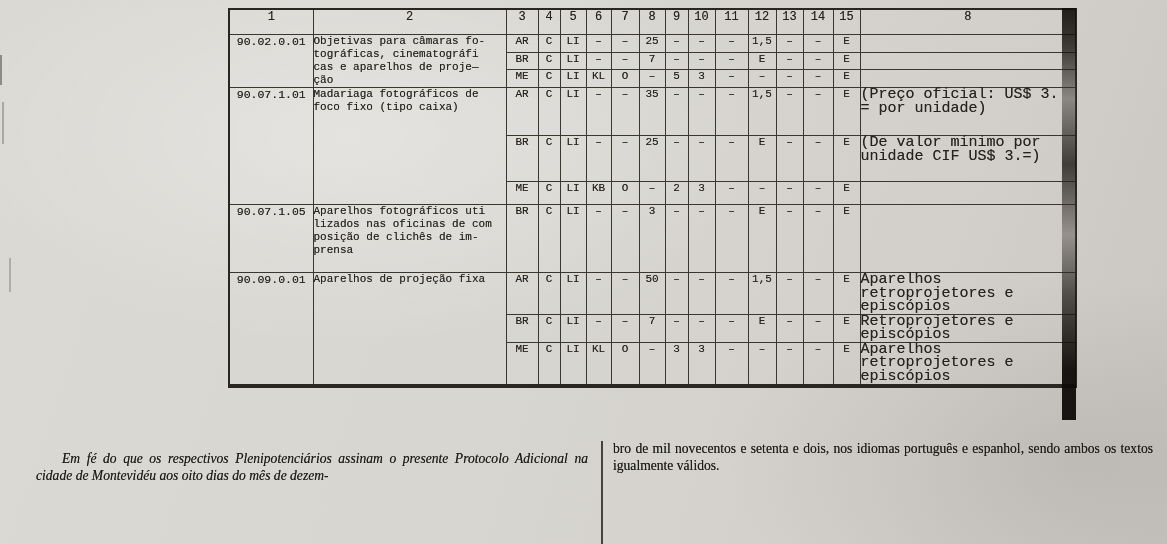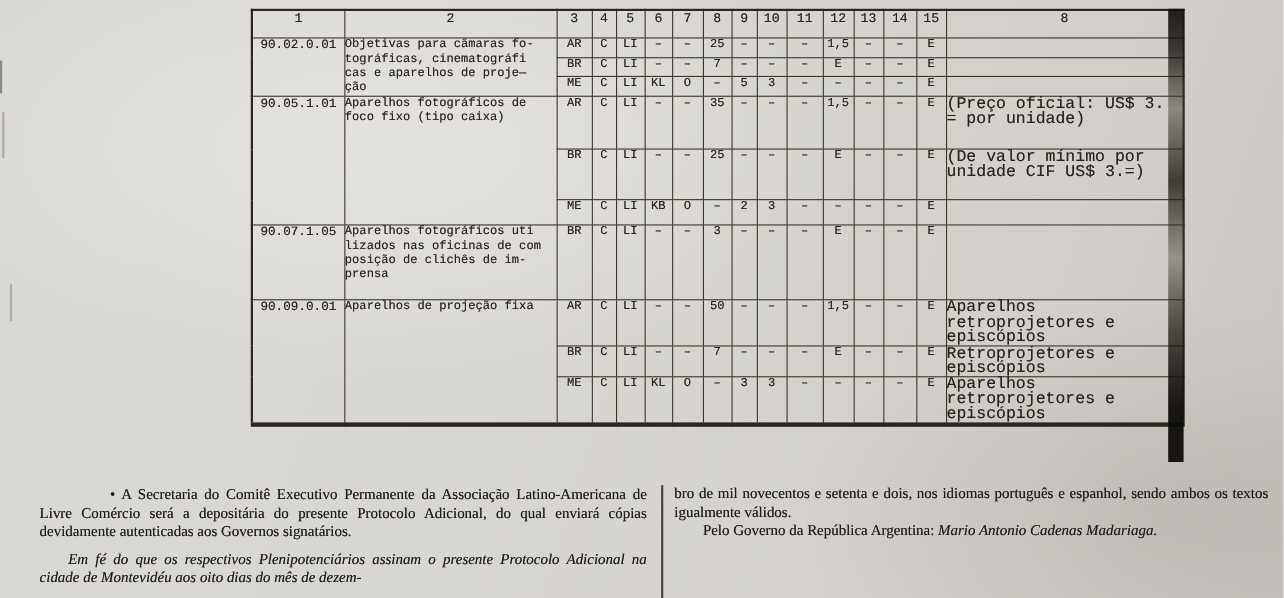--- a/index.html
+++ b/index.html
@@ -161,23 +161,23 @@
         <td class="vv">3</td>
         <td class="vv">–</td>
         <td class="vv">–</td>
         <td class="vv">–</td>
         <td class="vv">–</td>
         <td class="vv">E</td>
         <td class="remark"></td>
       </tr>
 
       <tr class="r48">
-        <td class="code" rowspan="3">90.05.1.01</td>
+        <td class="code" rowspan="3">90.07.1.01</td>
         <td class="desc" rowspan="3">
-          <div>Aparelhos fotográficos de</div>
+          <div>Madariaga fotográficos de</div>
           <div>foco fixo (tipo caixa)</div>
         </td>
         <td class="cc">AR</td>
         <td class="vv">C</td>
         <td class="vv">LI</td>
         <td class="vv">–</td>
         <td class="vv">–</td>
         <td class="vv">35</td>
         <td class="vv">–</td>
         <td class="vv">–</td>
@@ -297,24 +297,22 @@
         <td class="vv">E</td>
         <td class="remark">Aparelhos retroprojetores e episcópios</td>
       </tr>
     </tbody>
       </table>
   </div>
 
   <div class="edge-shadow"></div>
 
   <div class="footer-left">
-    <p class="fp ind64"><span>•</span> <span>A Secretaria do Comitê Executivo Permanente da Associação Latino-Americana de Livre Comércio será a depositária do presente Protocolo Adicional, do qual enviará cópias devidamente autenticadas aos Governos signatários.</span></p>
     <p class="fp ind26 mt8"><span>Em fé do que os respectivos Plenipotenciários assinam o presente Protocolo Adicional na cidade de Montevidéu aos oito dias do mês de dezem-</span></p>
   </div>
 
   <div class="footer-divider"></div>
 
   <div class="footer-right">
     <p class="fp"><span>bro de mil novecentos e setenta e dois, nos idiomas português e espanhol, sendo ambos os textos igualmente válidos.</span></p>
-    <p class="fp ind26"><span>Pelo Governo da República Argentina: </span><span class="sig-name">Mario Antonio Cadenas Madariaga.</span></p>
   </div>
 
 </div>
 
 </body></html>

